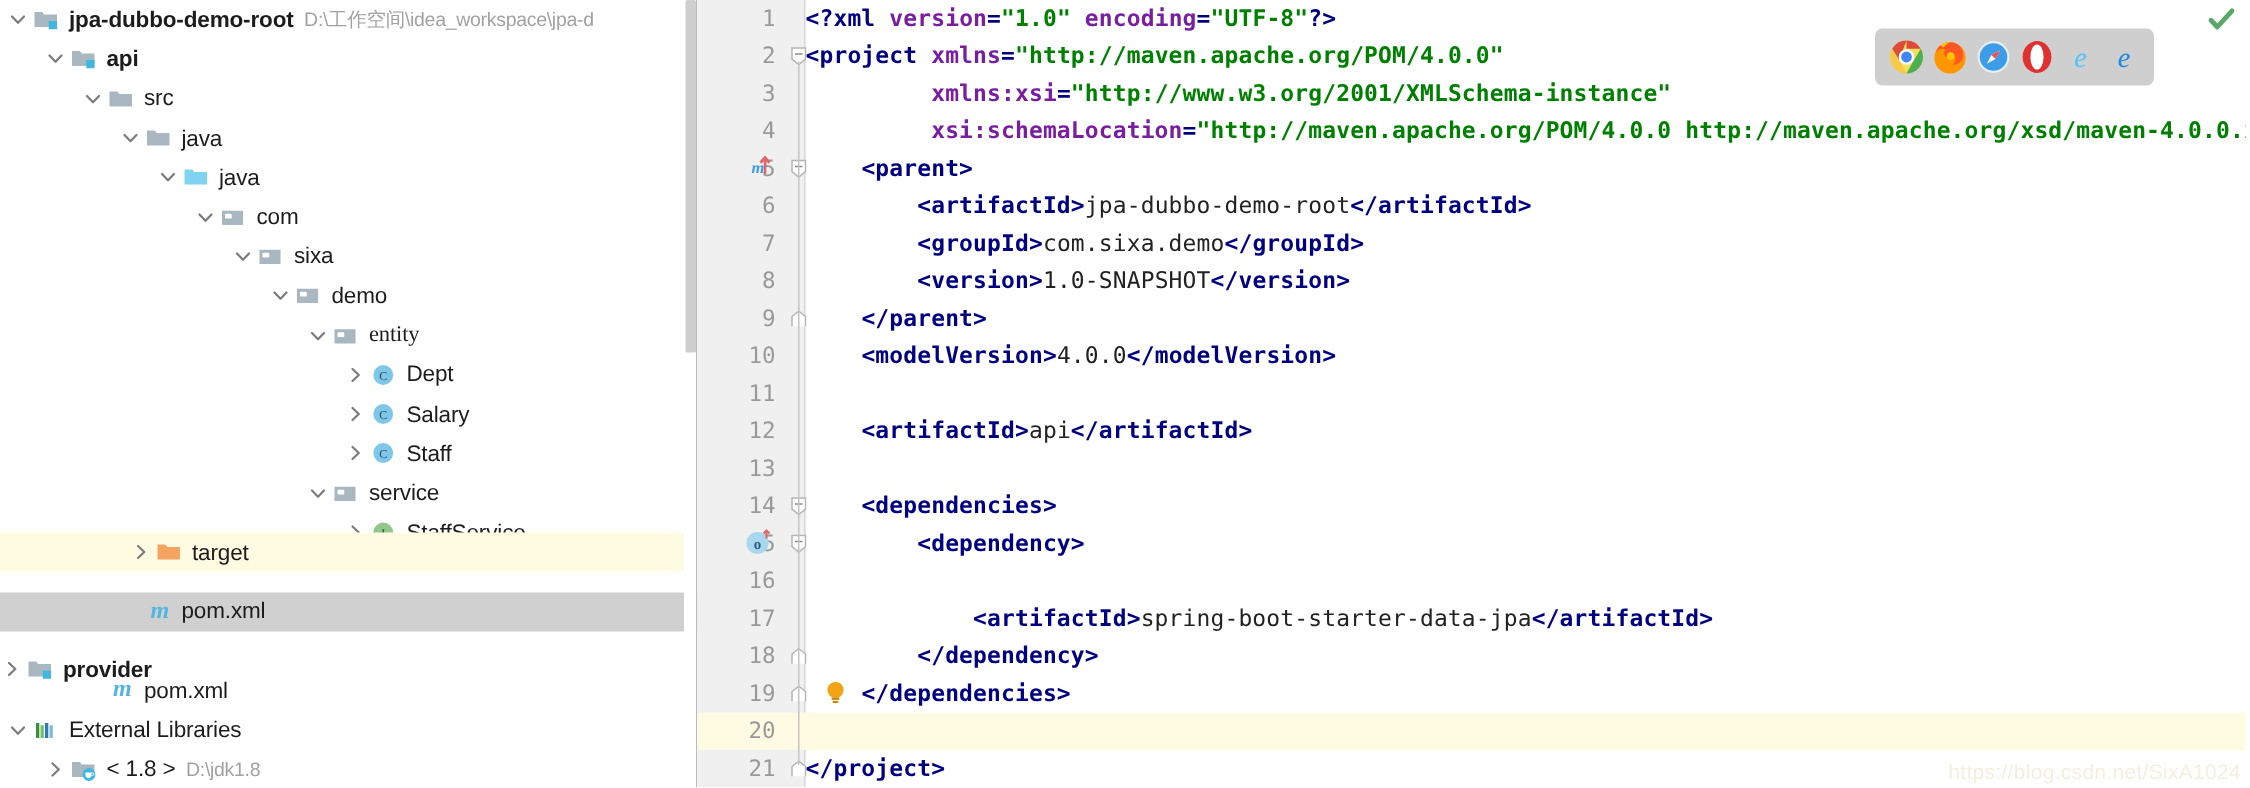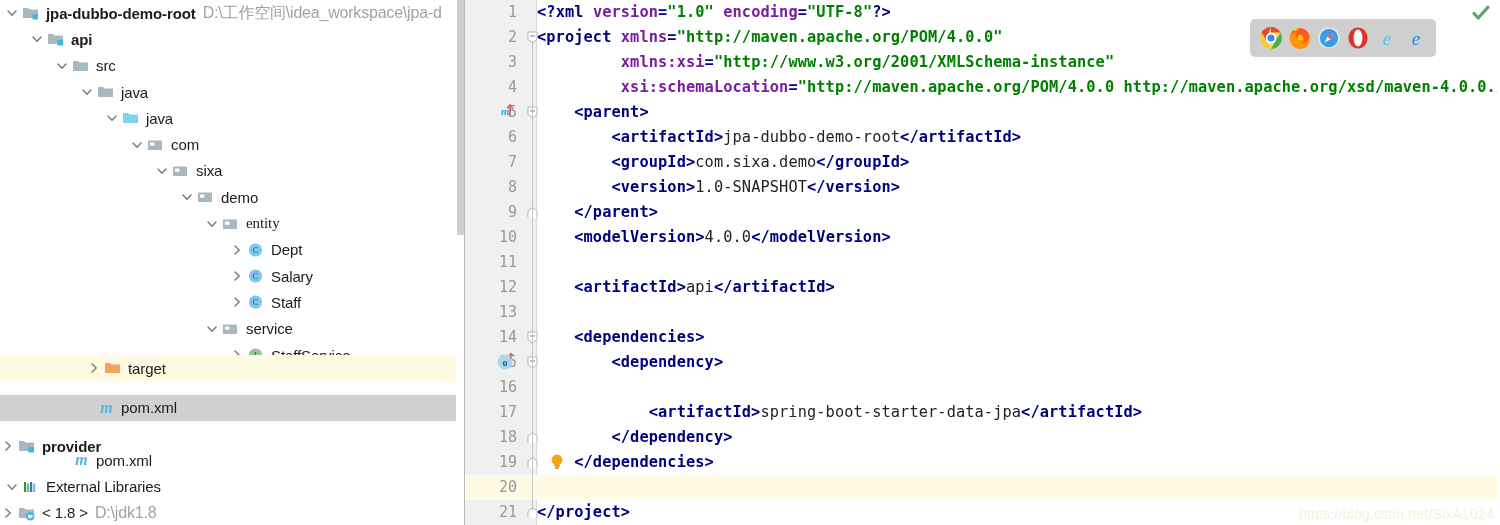--- a/index.html
+++ b/index.html
@@ -52,21 +52,21 @@
     flex: none;
     margin-right: 5px;
     position: relative;
     display: flex; align-items: center; justify-content: center;
   }
   .ticon svg { display: block; }
 
   .tlabel { font-size: 15px; color: #1c1c1c; letter-spacing: -0.1px; }
   .tlabel.bold { font-weight: bold; }
   .tpath {
-    font-size: 16px; color: #a2a2a2;
+    font-size: 13px; color: #a2a2a2;
     margin-left: 7px;
     letter-spacing: -0.2px;
   }
   .mico {
     font-style: italic;
     font-weight: bold;
     color: #53b6e0;
     font-size: 16px;
     font-family: "Liberation Serif", serif;
   }
@@ -467,21 +467,21 @@
           <span class="ticon">
             <svg width="19" height="16" viewBox="0 0 19 16">
               <rect x="2" y="3" width="2.2" height="10" fill="#3b8f3b"></rect>
               <rect x="5" y="4.5" width="2.2" height="8.5" fill="#6fbf6f"></rect>
               <rect x="8" y="3" width="2.2" height="10" fill="#2f7ab5"></rect>
               <rect x="11" y="4.5" width="2.2" height="8.5" fill="#7fb8dd"></rect>
             </svg>
           </span>
           <span class="tlabel">External Libraries</span>
         </div>
-        <div class="tree-row" style="top: 499.7px; ">
+        <div class="tree-row" style="top: 499.7px; padding-left: 29px;">
           <span class="arrow">
             <svg width="14" height="14" viewBox="0 0 14 14">
               <path d="M5 3 L9.2 7 L5 11" stroke="#7c7c7c" stroke-width="1.5" fill="none" stroke-linecap="round" stroke-linejoin="round"></path>
             </svg>
           </span>
           <span class="ticon">
             <svg width="19" height="16" viewBox="0 0 19 16">
               <path d="M1 3 h5.2 l1.3 1.6 H16 v8.4 H1 Z" fill="#a9b7c0"></path>
               <circle cx="12.3" cy="11.3" r="4.3" fill="#40b6e0"></circle>
               <path d="M10 10 h4 v1.6 a2 2 0 0 1 -4 0 Z" fill="#ffffff"></path>

